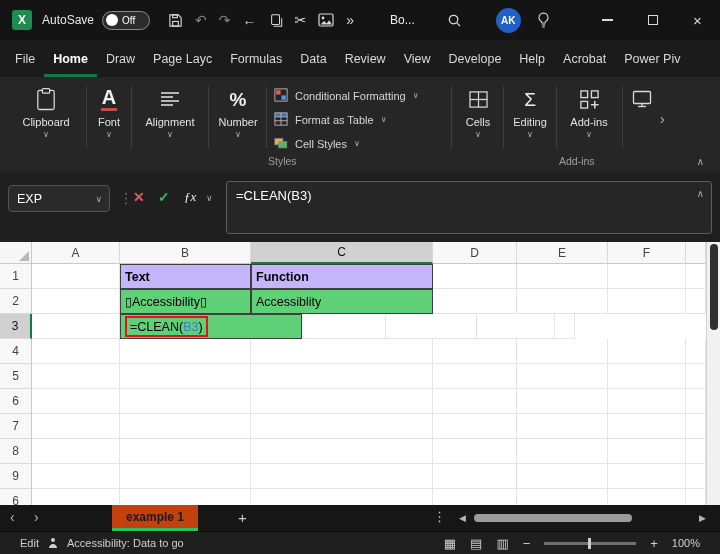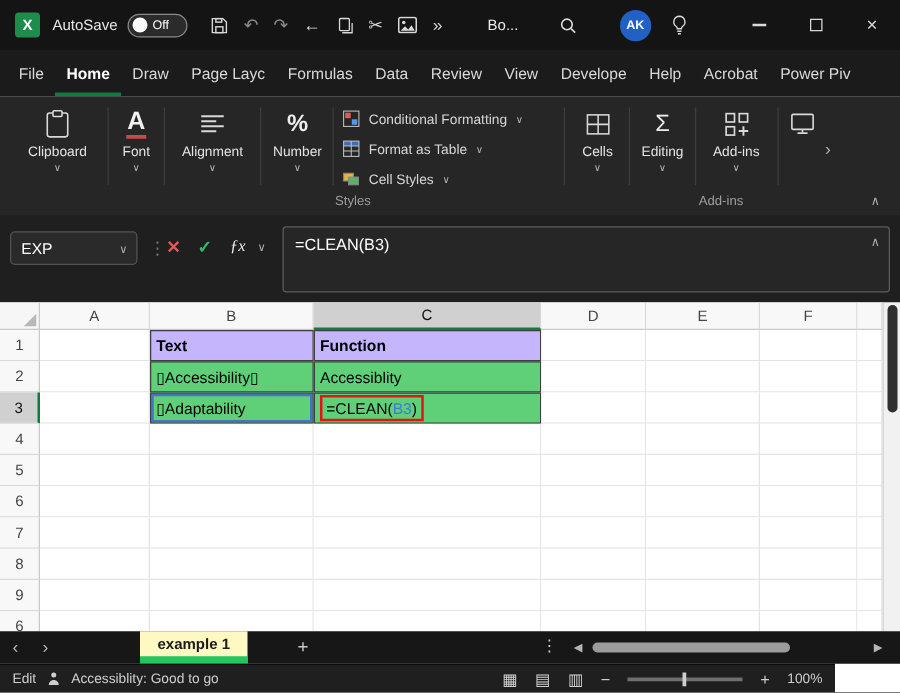--- a/index.html
+++ b/index.html
@@ -89,31 +89,31 @@
   .g-cell.green{background:#5FD077;border:1px solid #3f3f3f}
   .g-cell.refhl{box-shadow:inset 0 0 0 2px #4472C4}
   .ann-box{border:2px solid #E41414;padding:0 3px;display:inline-flex;align-items:center;height:21px}
   .f-ref{color:#3F7BD9}
   .vscroll{position:absolute;top:242px;right:0;width:14px;height:263px;background:#f1f1f1;border-left:1px solid #d0d0d0}
   .vthumb{position:absolute;top:2px;left:3px;width:8px;height:86px;background:#2f2f2f;border-radius:4px}
 
   
   .sheetbar{position:absolute;left:0;top:505px;width:720px;height:26px;background:#171717;color:#c9c9c9}
   .sb-arrow{position:absolute;top:4px;font-size:14px;color:#b9b9b9}
-  .sheet-tab{position:absolute;left:112px;top:0;height:26px;background:#fef9c3;color:#1a1a1a;
-    font-size:12px;font-weight:600;display:flex;align-items:center;padding:0 14px;border-bottom:6px solid #22c55e}
+  .sheet-tab{position:absolute;left:112px;top:0;height:26px;background:#c2410c;color:#1a1a1a;
+    font-size:12px;font-weight:600;display:flex;align-items:center;padding:0 14px;border-bottom:3px solid #22c55e}
   .sb-add{position:absolute;left:238px;top:4px;font-size:15px}
   .sb-menu{position:absolute;left:433px;top:4px;font-size:13px}
   .sb-hleft{position:absolute;left:459px;top:8px;font-size:9px;color:#b5b5b5}
   .sb-thumb{position:absolute;left:474px;top:9px;width:158px;height:8px;background:#9b9b9b;border-radius:4px}
   .sb-hright{position:absolute;right:14px;top:8px;font-size:9px;color:#b5b5b5}
 
   
-  .statusbar{position:absolute;left:0;top:531px;width:668px;height:23px;background:#1f1f1f;border-top:1px solid #0a0a0a;
-    display:flex;align-items:center;color:#cfcfcf;font-size:11px;gap:8px;padding:0 10px}
+  .statusbar{position:absolute;left:0;top:531px;width:720px;height:23px;background:#1f1f1f;border-top:1px solid #0a0a0a;
+    display:flex;align-items:center;color:#cfcfcf;font-size:11px;gap:8px;padding:0 20px}
   .sb-right{margin-left:auto;display:flex;align-items:center;gap:14px}
   .view-icon{font-size:13px;color:#cfcfcf;line-height:1}
   .zoom-track{width:92px;height:3px;background:#6f6f6f;position:relative}
   .zoom-thumb{position:absolute;left:44px;top:-4px;width:3px;height:11px;background:#cfcfcf}
   .zoom-sign{font-size:13px}
 </style>
 </head>
 <body>
 
 <div class="window">
@@ -382,21 +382,20 @@
         <div class="g-cell green" style="width: 131px;">▯Accessibility▯</div>
         <div class="g-cell green" style="width: 182px;">Accessiblity</div>
         <div class="g-cell" style="width: 84px;"></div>
         <div class="g-cell" style="width: 91px;"></div>
         <div class="g-cell" style="width: 78px;"></div>
         <div class="g-cell" style="width: 20px;"></div>
       </div>
       <div class="g-row">
         <div class="g-rowhead sel">3</div>
         <div class="g-cell" style="width: 88px;"></div>
-        <div class="g-cell green refhl" style="width: 131px;">▯Adaptability</div>
         <div class="g-cell green" style="width: 182px;">
           <span class="ann-box">
             <span class="f-pre">=CLEAN(</span>
             <span class="f-ref">B3</span>
             <span class="f-suf">)</span>
           </span>
         </div>
         <div class="g-cell" style="width: 84px;"></div>
         <div class="g-cell" style="width: 91px;"></div>
         <div class="g-cell" style="width: 78px;"></div>
@@ -491,21 +490,21 @@
   </div>
 
   <div class="statusbar">
     <span>Edit</span>
     <span style="display:flex;align-items:center">
       <svg width="12" height="12" viewBox="0 0 12 12">
           <circle cx="6" cy="3" r="2" fill="#cfcfcf"></circle>
           <path d="M2 11c0-2.2 1.8-4 4-4s4 1.8 4 4z" fill="#cfcfcf"></path>
         </svg>
     </span>
-    <span>Accessiblity: Good to go</span>
+    <span>Accessibility: Data to go</span>
     <div class="sb-right">
       <span class="view-icon">▦</span>
       <span class="view-icon">▤</span>
       <span class="view-icon">▥</span>
       <span class="zoom-sign">−</span>
       <div class="zoom-track">
         <div class="zoom-thumb"></div>
       </div>
       <span class="zoom-sign">+</span>
       <span>100%</span>

